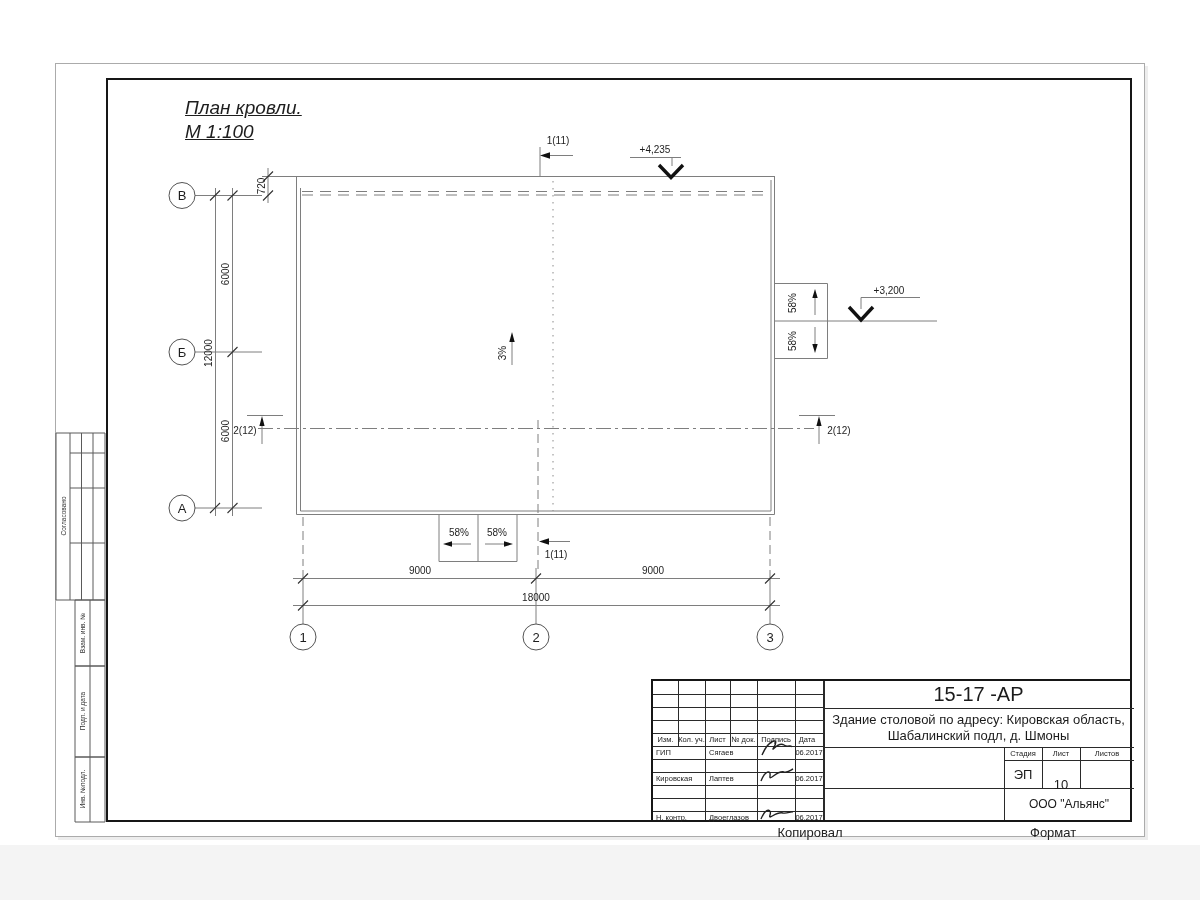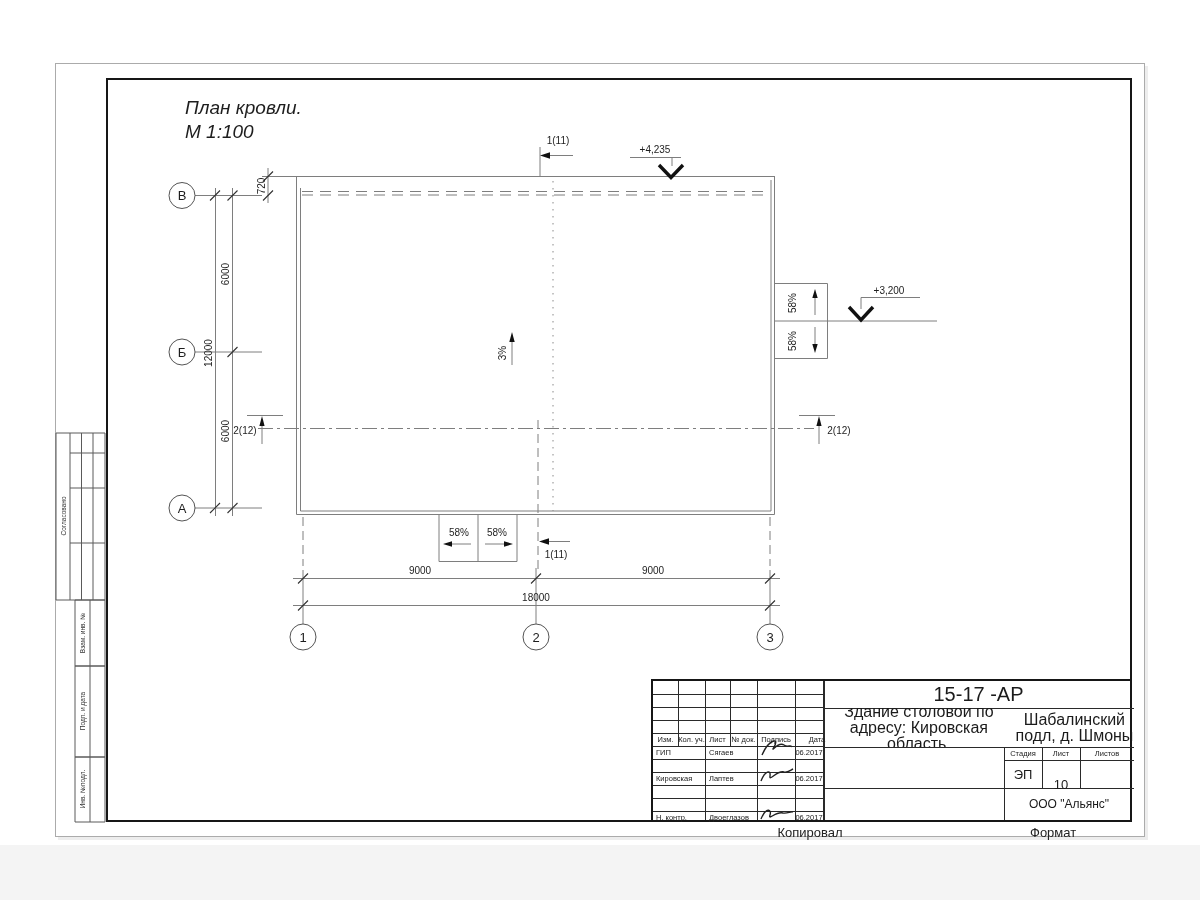--- a/index.html
+++ b/index.html
@@ -3,21 +3,21 @@
 <meta charset="utf-8">
 <style>
   html,body{margin:0;padding:0;background:#ffffff;width:1200px;height:900px;position:relative;
             font-family:"Liberation Sans", sans-serif;}
   .abs{position:absolute;}
   #sheet-outer{left:55px;top:63px;width:1088px;height:772px;border:1px solid #ababab;
                background:#ffffff;box-shadow:3px 3px 0 rgba(0,0,0,0.07);}
   #frame-inner{left:106px;top:78px;width:1026px;height:744px;border:2px solid #161616;box-sizing:border-box;}
   #bottom-strip{left:0;top:845px;width:1200px;height:55px;background:#f4f4f4;}
   #plan-title{left:185px;top:96px;color:#1e1e1e;font-style:italic;font-size:19px;line-height:24px;}
-  #plan-title .tl{}
+  #plan-title .tl{text-decoration:underline;}
   svg{position:absolute;left:0;top:0;}
   svg text{font-family:"Liberation Sans", sans-serif;fill:#1d1d1d;}
   .t10{font-size:10px;} .t13{font-size:13px;} .t65{font-size:6.5px;fill:#333;}
   .thin{stroke:#7e7e7e;stroke-width:1;fill:none;}
   .thin2{stroke:#5a5a5a;stroke-width:1;fill:none;}
   .tick{stroke:#333;stroke-width:1.1;}
   .dashdbl{stroke:#7e7e7e;stroke-width:1;stroke-dasharray:11 7;fill:none;}
   .dotted{stroke:#8a8a8a;stroke-width:1;stroke-dasharray:1.5 5.5;fill:none;}
   .dashed{stroke:#7e7e7e;stroke-width:1;stroke-dasharray:9 5;fill:none;}
   .dashdot{stroke:#7e7e7e;stroke-width:1;stroke-dasharray:15 4 3 4;fill:none;}
@@ -191,21 +191,21 @@
   <div class="tb-line" style="left:170px;top:107px;width:311px;height:1px"></div>
   <div class="tb-line" style="left:351px;top:66px;width:1px;height:73px"></div>
   <div class="tb-line" style="left:389px;top:66px;width:1px;height:41px"></div>
   <div class="tb-line" style="left:427px;top:66px;width:1px;height:41px"></div>
 
   <div class="tb-cell tb-small" style="left:0;top:52px;width:25px;height:13px">Изм.</div>
   <div class="tb-cell tb-small" style="left:25px;top:52px;width:27px;height:13px">Кол. уч.</div>
   <div class="tb-cell tb-small" style="left:52px;top:52px;width:25px;height:13px">Лист</div>
   <div class="tb-cell tb-small" style="left:77px;top:52px;width:27px;height:13px">№ док.</div>
   <div class="tb-cell tb-small" style="left:104px;top:52px;width:38px;height:13px">Подпись</div>
-  <div class="tb-cell tb-small" style="left:142px;top:52px;width:44px;height:13px">Дата</div>
+  <div class="tb-cell tb-small" style="left:132px;top:52px;width:44px;height:13px">Дата</div>
 
   <div class="tb-cell tb-small tb-left" style="left:0;top:65px;width:52px;height:13px">ГИП</div>
   <div class="tb-cell tb-small tb-left" style="left:53px;top:65px;width:51px;height:13px">Сягаев</div>
   <div class="tb-cell tb-small" style="left:142px;top:65px;width:28px;height:13px">06.2017</div>
 
   <div class="tb-cell tb-small tb-left" style="left:0;top:91px;width:52px;height:13px">Кировская</div>
   <div class="tb-cell tb-small tb-left" style="left:53px;top:91px;width:51px;height:13px">Лаптев</div>
   <div class="tb-cell tb-small" style="left:142px;top:91px;width:28px;height:13px">06.2017</div>
 
   <div class="tb-cell tb-small tb-left" style="left:0;top:130px;width:52px;height:13px">Н. контр.</div>
@@ -216,21 +216,21 @@
     <path d="M5 20 C12 4 23 2 17 12 C13 19 21 6 27 10 C31 13 34 9 35 12" stroke="#222" stroke-width="1.4" fill="none"></path>
   </svg>
   <svg style="position:absolute;left:104px;top:82px" width="38" height="26">
     <path d="M4 18 C8 8 14 6 13 13 C12 19 20 7 27 9 C31 10 34 7 36 6" stroke="#222" stroke-width="1.4" fill="none"></path>
   </svg>
   <svg style="position:absolute;left:104px;top:120px" width="38" height="26">
     <path d="M4 18 C9 6 15 8 13 14 C11 20 19 10 26 12 C30 13 34 10 36 11" stroke="#222" stroke-width="1.4" fill="none"></path>
   </svg>
 
   <div class="tb-cell" style="left:170px;top:0;width:311px;height:27px;font-size:20px">15-17 -АР</div>
-  <div class="tb-cell" style="left:170px;top:27px;width:311px;height:39px;font-size:16px;flex-direction:row;line-height:16px">
+  <div class="tb-cell" style="left:170px;top:27px;width:311px;height:39px;font-size:13px;flex-direction:column;line-height:16px">
     <div>Здание столовой по адресу: Кировская область,</div>
     <div>Шабалинский подл, д. Шмоны</div>
   </div>
   <div class="tb-cell tb-small" style="left:351px;top:66px;width:38px;height:13px">Стадия</div>
   <div class="tb-cell tb-small" style="left:389px;top:66px;width:38px;height:13px">Лист</div>
   <div class="tb-cell tb-small" style="left:427px;top:66px;width:54px;height:13px">Листов</div>
   <div class="tb-cell" style="left:351px;top:79px;width:38px;height:28px;font-size:13px">ЭП</div>
   <div class="tb-cell" style="left:389px;top:89px;width:38px;height:28px;font-size:13px">10</div>
   <div class="tb-cell" style="left:427px;top:79px;width:54px;height:28px;font-size:13px"></div>
   <div class="tb-cell" style="left:351px;top:107px;width:130px;height:32px;font-size:12px">ООО "Альянс"</div>

